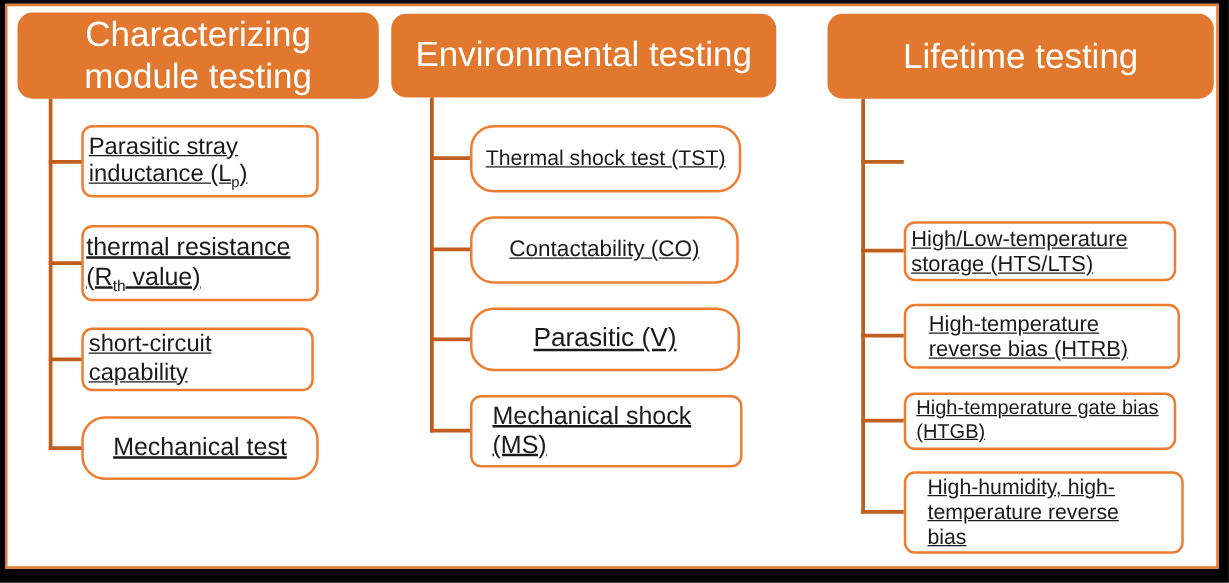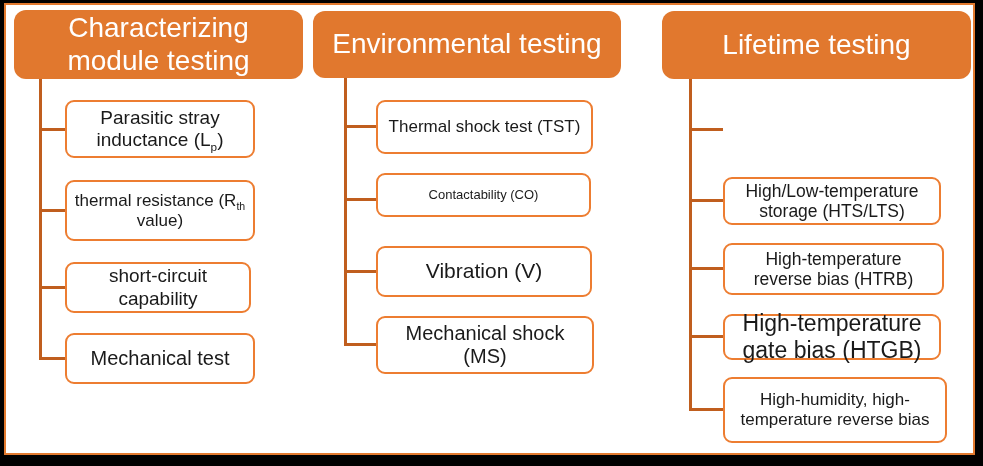--- a/index.html
+++ b/index.html
@@ -29,92 +29,93 @@
   .hdr{
     position:absolute;display:flex;align-items:center;justify-content:center;
     text-align:center;
     background:var(--header-fill);color:var(--header-text);
     border-radius:12px;
     font-size:28px;line-height:1.16;padding:0 8px;
   }
   .hdr.nowrap{white-space:nowrap;}
   .box{
     position:absolute;display:flex;align-items:center;justify-content:center;
-    text-align:center;
+    text-align:left;
     background:var(--box-fill);color:var(--box-text);
     border:2px solid var(--box-border);border-radius:9px;
     line-height:1.17;
+    text-decoration:underline;
   }
   .box .seg-wrap{display:inline;}
-  .box.nowrap{white-space:nowrap;}
+  .box.nowrap{white-space:nowrap;border-radius:19px;}
   sub{font-size:62%;line-height:0;}
   .vline,.hline{position:absolute;background:var(--connector);}
 </style>
 </head>
 <body>
 
 <div class="canvas">
   <div class="frame"></div>
 
   <div class="hdr" style="left:14px;top:10px;width:289px;height:69px">Characterizing module testing</div>
 
   <div class="vline" style="left:39px;top:79px;width:3px;height:281px"></div>
   <div class="hline" style="left:39px;top:128px;width:27px;height:3px"></div>
   <div class="hline" style="left:39px;top:209px;width:27px;height:3px"></div>
   <div class="hline" style="left:39px;top:286px;width:27px;height:3px"></div>
   <div class="hline" style="left:39px;top:357px;width:27px;height:3px"></div>
 
   <div class="box" style="left:65px;top:100px;width:190px;height:58px;font-size:19px;padding:0 4px">
       <span class="seg-wrap"><span>Parasitic stray inductance (L</span><sub>p</sub><span>)</span></span>
     </div>
-  <div class="box" style="left:65px;top:180px;width:190px;height:61px;font-size:17px;padding:16px 2px">
+  <div class="box" style="left:65px;top:180px;width:190px;height:61px;font-size:20px;padding:16px 2px">
       <span class="seg-wrap"><span>thermal resistance (R</span><sub>th</sub><span> value)</span></span>
     </div>
   <div class="box" style="left:65px;top:262px;width:186px;height:51px;font-size:19px;padding:0 4px">
       <span class="seg-wrap"><span>short-circuit capability</span></span>
     </div>
   <div class="box nowrap" style="left:65px;top:333px;width:190px;height:51px;font-size:20px">
       <span class="seg-wrap"><span>Mechanical test</span></span>
     </div>
 
   <div class="hdr nowrap" style="left:313px;top:11px;width:308px;height:67px">Environmental testing</div>
 
   <div class="vline" style="left:344px;top:78px;width:3px;height:268px"></div>
   <div class="hline" style="left:344px;top:125px;width:32px;height:3px"></div>
   <div class="hline" style="left:344px;top:198px;width:32px;height:3px"></div>
   <div class="hline" style="left:344px;top:270px;width:32px;height:3px"></div>
   <div class="hline" style="left:344px;top:343px;width:32px;height:3px"></div>
 
   <div class="box nowrap" style="left:376px;top:100px;width:217px;height:54px;font-size:17px">
       <span class="seg-wrap"><span>Thermal shock test (TST)</span></span>
     </div>
-  <div class="box nowrap" style="left:376px;top:173px;width:215px;height:44px;font-size:13px">
+  <div class="box nowrap" style="left:376px;top:173px;width:215px;height:54px;font-size:18px">
       <span class="seg-wrap"><span>Contactability (CO)</span></span>
     </div>
   <div class="box nowrap" style="left:376px;top:246px;width:216px;height:51px;font-size:21px">
-      <span class="seg-wrap"><span>Vibration (V)</span></span>
+      <span class="seg-wrap"><span>Parasitic (V)</span></span>
     </div>
   <div class="box" style="left:376px;top:316px;width:218px;height:58px;font-size:20px;padding:0 16px">
       <span class="seg-wrap"><span>Mechanical shock (MS)</span></span>
     </div>
 
   <div class="hdr nowrap" style="left:662px;top:11px;width:309px;height:68px">Lifetime testing</div>
 
   <div class="vline" style="left:689px;top:79px;width:3px;height:332px"></div>
   <div class="hline" style="left:689px;top:128px;width:34px;height:3px"></div>
   <div class="hline" style="left:689px;top:199px;width:34px;height:3px"></div>
   <div class="hline" style="left:689px;top:267px;width:34px;height:3px"></div>
   <div class="hline" style="left:689px;top:335px;width:34px;height:3px"></div>
   <div class="hline" style="left:689px;top:408px;width:34px;height:3px"></div>
 
   <div class="box" style="left:723px;top:177px;width:218px;height:48px;font-size:17.5px;padding:12px 4px">
       <span class="seg-wrap"><span>High/Low-temperature storage (HTS/LTS)</span></span>
     </div>
   <div class="box" style="left:723px;top:243px;width:221px;height:52px;font-size:17.5px;padding:0 18px">
       <span class="seg-wrap"><span>High-temperature reverse bias (HTRB)</span></span>
     </div>
-  <div class="box" style="left:723px;top:314px;width:218px;height:46px;font-size:23px;padding:0 8px">
+  <div class="box" style="left:723px;top:314px;width:218px;height:46px;font-size:16px;padding:0 8px">
       <span class="seg-wrap"><span>High-temperature gate bias (HTGB)</span></span>
     </div>
-  <div class="box" style="left:723px;top:377px;width:224px;height:66px;font-size:17px;padding:0 5px">
+  <div class="box" style="left:723px;top:377px;width:224px;height:66px;font-size:17px;padding:0 17px">
       <span class="seg-wrap"><span>High-humidity, high-temperature reverse bias</span></span>
     </div>
 </div>
 
 </body></html>

